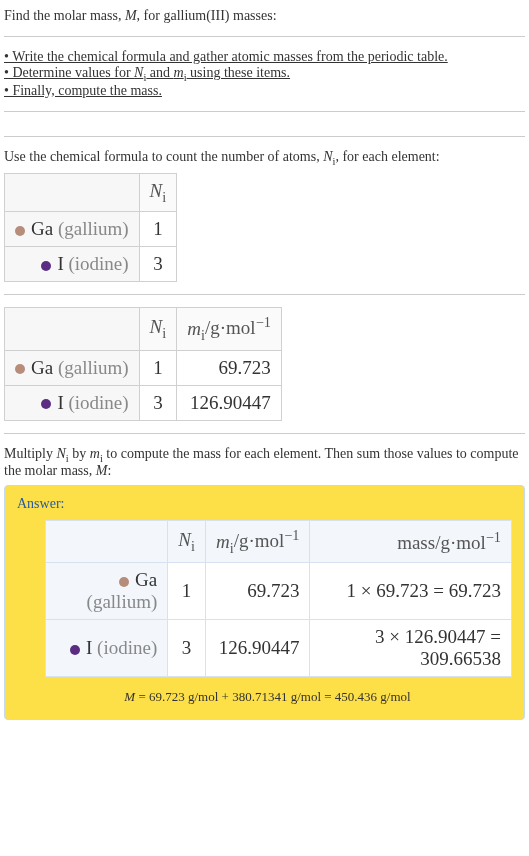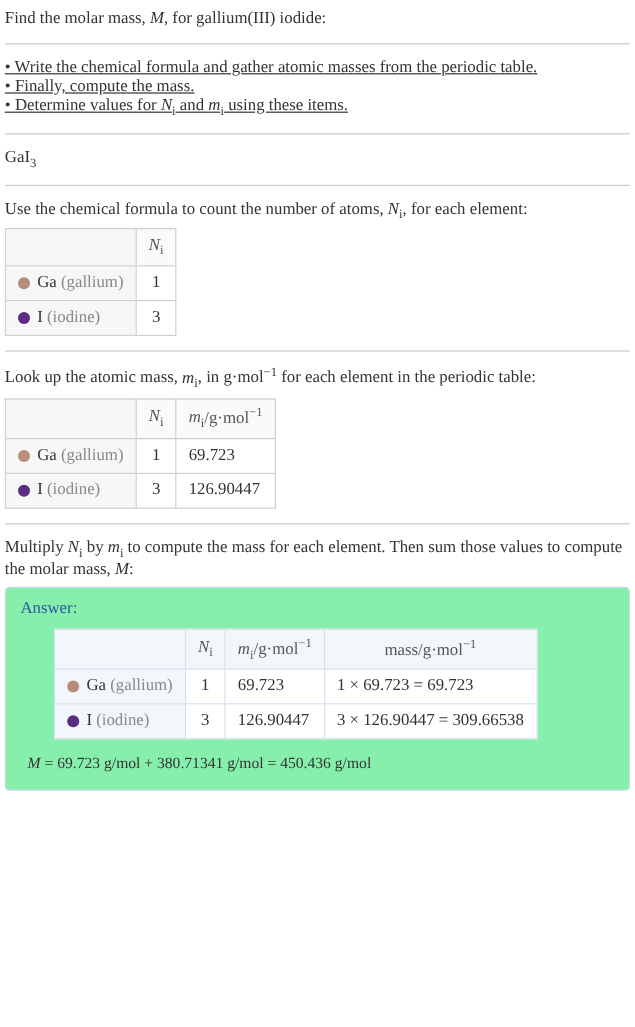--- a/index.html
+++ b/index.html
@@ -25,26 +25,26 @@
 .sup { vertical-align: super; font-size: 0.75em; }
 .sum-sym { font-size: 18px; font-style: normal; position: relative; top: 2px; }
 .sum-i { font-size: 0.7em; font-style: italic; position: relative; left: -10px; top: 8px; }
 .plan-list { margin-top: 4px; text-decoration: underline; }
 .plan-item { margin-left: 0; }
 .chem-formula { margin-top: 4px; }
 
 table {
   border-collapse: collapse;
   margin-top: 6px;
-  font-size: 14px;
+  font-size: 19px;
 }
 th, td {
   border: 1px solid #d0d0d0;
   padding: 6px 10px;
-  text-align: left;
+  text-align: right;
   font-weight: normal;
 }
 th {
   background: #fafafa;
   color: #555;
 }
 th:first-child, td:first-child {
   background: #f7f7f7;
 }
 td.num, th.num { text-align: center; }
@@ -54,21 +54,21 @@
   width: 10px;
   height: 10px;
   border-radius: 50%;
   margin-right: 6px;
   vertical-align: middle;
 }
 .ga-dot { background: #b58d7a; }
 .i-dot { background: #5a2d82; }
 
 .answer-box {
-  background: #86efac;
+  background: #fde047;
   border: 1px solid #c5d9ef;
   border-radius: 4px;
   padding: 10px 12px 14px;
   margin-top: 6px;
 }
 .answer-title {
   color: #2a5aa0;
   font-size: 14px;
   margin-bottom: 8px;
 }
@@ -83,46 +83,44 @@
   background: #f3f7fc;
 }
 .answer-box table th {
   background: #f3f7fc;
 }
 .answer-eq {
   margin-top: 12px;
   margin-left: 6px;
   font-style: italic;
   font-size: 13px;
+  text-align: center;
 }
 .answer-table-wrap { margin-left: 28px; }
 </style>
 </head>
 <body>
 
 <div class="section">
   <div>
-    <span>Find the molar mass, </span><i>M</i><span>, for gallium(III) iodide:</span>
+    <span>Find the molar mass, </span><i>M</i><span>, for gallium(III) masses:</span>
   </div>
 </div>
 
 <div class="section">
   <div class="plan-list">
     <div class="plan-item">• Write the chemical formula and gather atomic masses from the periodic table.</div>
-    <div class="plan-item">• Finally, compute the mass.</div>
     <div class="plan-item">
       <span>• Determine values for <i>N<span class="sub">i</span></i> and <i>m<span class="sub">i</span></i> using these items.</span>
     </div>
-  </div>
-</div>
-
-<div class="section">
-  <div class="chem-formula">
-    <span>GaI</span><span class="sub">3</span>
-  </div>
+    <div class="plan-item">• Finally, compute the mass.</div>
+  </div>
+</div>
+
+<div class="section">
 </div>
 
 <div class="section">
   <div>
     <span>Use the chemical formula to count the number of atoms, </span><i><span>N</span><span class="sub">i</span></i><span>, for each element:</span>
   </div>
   <table>
     <tbody>
         <tr>
       <th></th>
@@ -134,23 +132,20 @@
     </tr>
     <tr>
       <td><span class="bullet-dot i-dot"></span><span>I</span><span class="elem-label"> (iodine)</span></td>
       <td class="num">3</td>
     </tr>
   </tbody>
     </table>
 </div>
 
 <div class="section">
-  <div>
-    <span>Look up the atomic mass, </span><i><span>m</span><span class="sub">i</span></i><span>, in g·mol</span><span class="sup">−1</span><span> for each element in the periodic table:</span>
-  </div>
   <table>
     <tbody>
         <tr>
       <th></th>
       <th class="num"><i><span>N</span><span class="sub">i</span></i></th>
       <th><i><span>m</span><span class="sub">i</span></i><span>/g·mol</span><span class="sup">−1</span></th>
     </tr>
     <tr>
       <td><span class="bullet-dot ga-dot"></span><span>Ga</span><span class="elem-label"> (gallium)</span></td>
       <td class="num">1</td>
@@ -172,21 +167,21 @@
 
   <div class="answer-box">
     <div class="answer-title">Answer:</div>
     <div class="answer-table-wrap">
     <table>
       <tbody>
             <tr>
         <th></th>
         <th class="num"><i><span>N</span><span class="sub">i</span></i></th>
         <th><i><span>m</span><span class="sub">i</span></i><span>/g·mol</span><span class="sup">−1</span></th>
-        <th style="text-align:center"><span>mass/g·mol</span><span class="sup">−1</span></th>
+        <th style=""><span>mass/g·mol</span><span class="sup">−1</span></th>
       </tr>
       <tr>
         <td><span class="bullet-dot ga-dot"></span><span>Ga</span><span class="elem-label"> (gallium)</span></td>
         <td class="num">1</td>
         <td>69.723</td>
         <td>1 × 69.723 = 69.723</td>
       </tr>
       <tr>
         <td><span class="bullet-dot i-dot"></span><span>I</span><span class="elem-label"> (iodine)</span></td>
         <td class="num">3</td>

